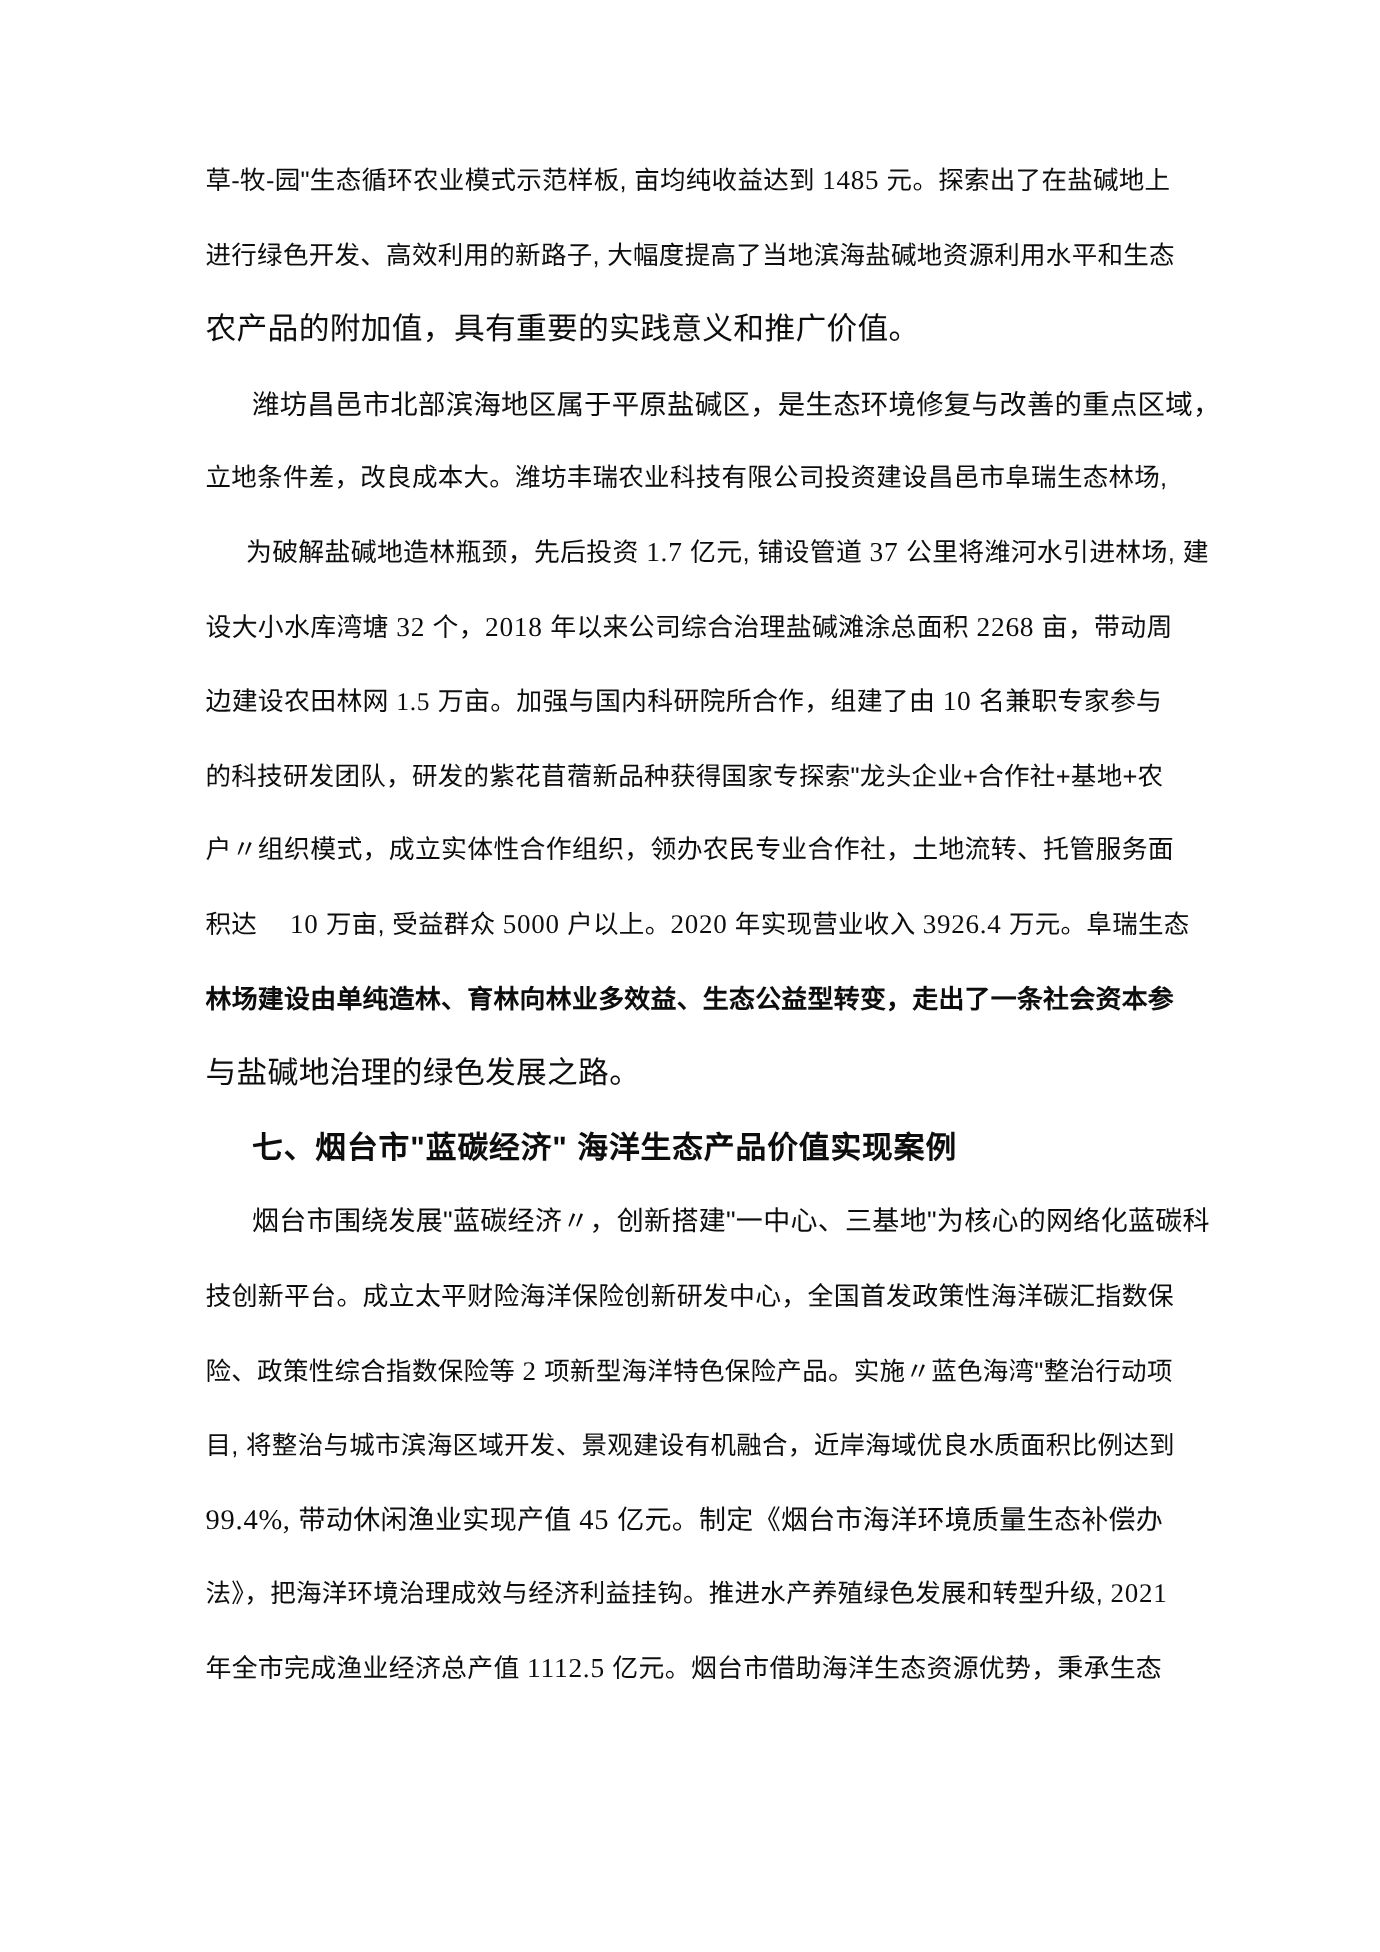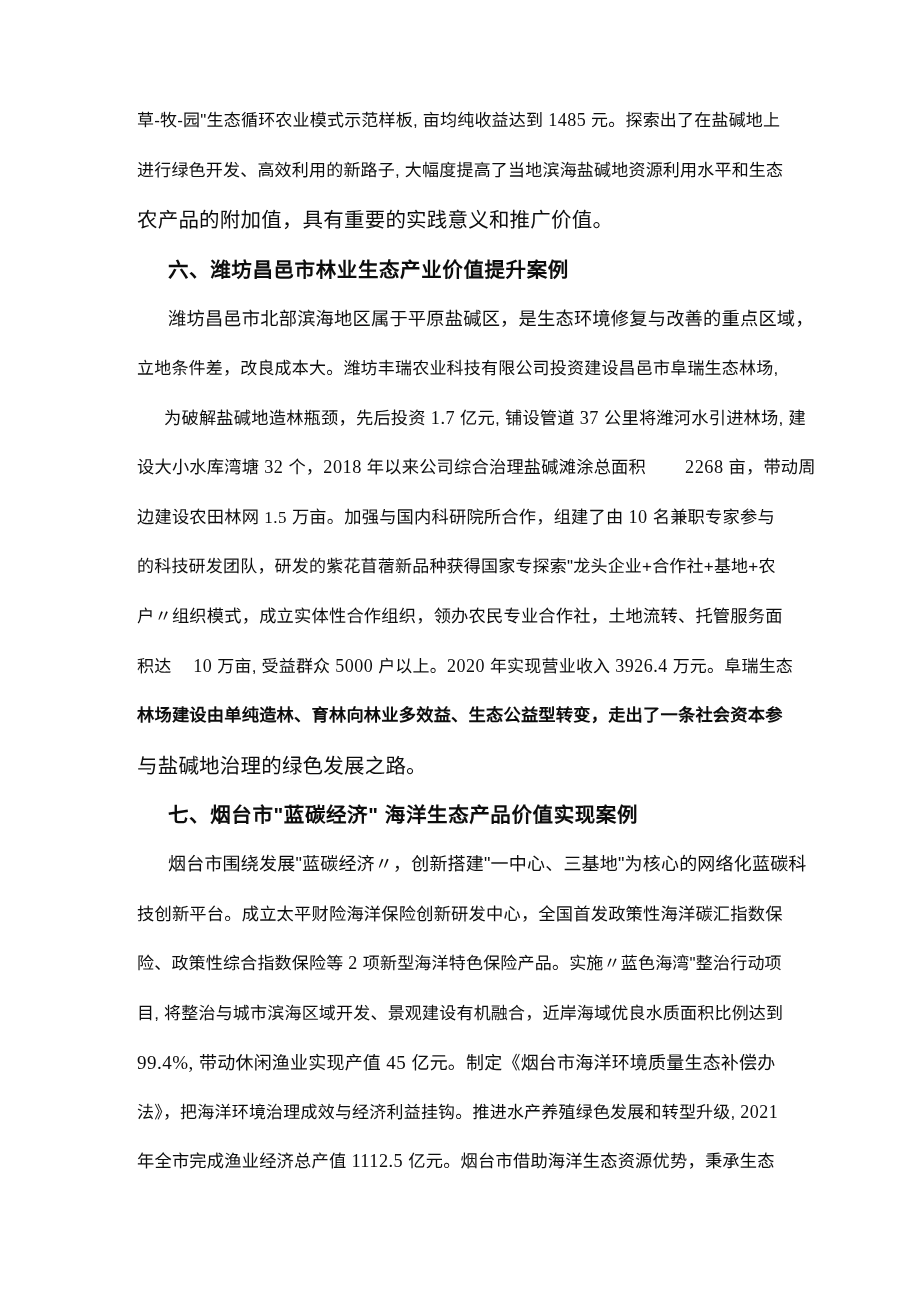--- a/index.html
+++ b/index.html
@@ -64,25 +64,24 @@
   }
 </style>
 </head>
 <body>
 
 <div class="page">
   <div class="doc-body" id="doc-body">
       <div class="line" style="font-size: 17px;">草-牧-园"生态循环农业模式示范样板, 亩均纯收益达到 <span class="num" style="font-size: 18px;">1485</span> 元。探索出了在盐碱地上</div>
       <div class="line" style="font-size: 17px;">进行绿色开发、高效利用的新路子, 大幅度提高了当地滨海盐碱地资源利用水平和生态</div>
       <div class="line">农产品的附加值，具有重要的实践意义和推广价值。</div>
-      <div class="line heading"><span class="htext">六、潍坊昌邑市林业生态产业价值提升案例</span></div>
       <div class="line indent" style="font-size: 18.25px;">潍坊昌邑市北部滨海地区属于平原盐碱区，是生态环境修复与改善的重点区域，</div>
       <div class="line" style="font-size: 17px;">立地条件差，改良成本大。潍坊丰瑞农业科技有限公司投资建设昌邑市阜瑞生态林场,</div>
       <div class="line" style="font-size: 17.25px; margin-left: 27px;">为破解盐碱地造林瓶颈，先后投资 <span class="num" style="font-size: 18.25px;">1.7</span> 亿元, 铺设管道 <span class="num" style="font-size: 18.25px;">37</span> 公里将潍河水引进林场, 建</div>
-      <div class="line" style="font-size: 17.25px;">设大小水库湾塘 <span class="num" style="font-size: 18.25px;">32</span> 个，<span class="num" style="font-size: 18.25px;">2018</span> 年以来公司综合治理盐碱滩涂总面积 <span class="num" style="font-size: 18.25px; margin-left: 34px;">2268</span> 亩，带动周</div>
+      <div class="line" style="font-size: 17.25px;">设大小水库湾塘 <span class="num" style="font-size: 18.25px;">32</span> 个，<span class="num" style="font-size: 18.25px;">2018</span> 年以来公司综合治理盐碱滩涂总面积 <span class="num" style="font-size: 18.25px;">2268</span> 亩，带动周</div>
       <div class="line" style="font-size: 17.25px;">边建设农田林网 <span class="num" style="font-size: 17px;">1.5</span> 万亩。加强与国内科研院所合作，组建了由 <span class="num" style="font-size: 18.25px;">10</span> 名兼职专家参与</div>
       <div class="line" style="font-size: 17px;">的科技研发团队，研发的紫花苜蓿新品种获得国家专探索"龙头企业+合作社+基地+农</div>
       <div class="line" style="font-size: 17.25px;">户〃组织模式，成立实体性合作组织，领办农民专业合作社，土地流转、托管服务面</div>
       <div class="line" style="font-size: 17px;">积达 <span class="num" style="font-size: 18px; margin-left: 17px;">10</span> 万亩, 受益群众 <span class="num" style="font-size: 18px;">5000</span> 户以上。<span class="num" style="font-size: 18px;">2020</span> 年实现营业收入 <span class="num" style="font-size: 18px;">3926.4</span> 万元。阜瑞生态</div>
       <div class="line" style="font-size: 17.25px; font-weight: bold;">林场建设由单纯造林、育林向林业多效益、生态公益型转变，走出了一条社会资本参</div>
       <div class="line">与盐碱地治理的绿色发展之路。</div>
       <div class="line heading"><span class="htext">七、烟台市"蓝碳经济" 海洋生态产品价值实现案例</span></div>
       <div class="line indent" style="font-size: 18px;">烟台市围绕发展"蓝碳经济〃，创新搭建"一中心、三基地"为核心的网络化蓝碳科</div>
       <div class="line" style="font-size: 17.25px;">技创新平台。成立太平财险海洋保险创新研发中心，全国首发政策性海洋碳汇指数保</div>
       <div class="line" style="font-size: 17px;">险、政策性综合指数保险等 <span class="num" style="font-size: 18px;">2</span> 项新型海洋特色保险产品。实施〃蓝色海湾"整治行动项</div>

